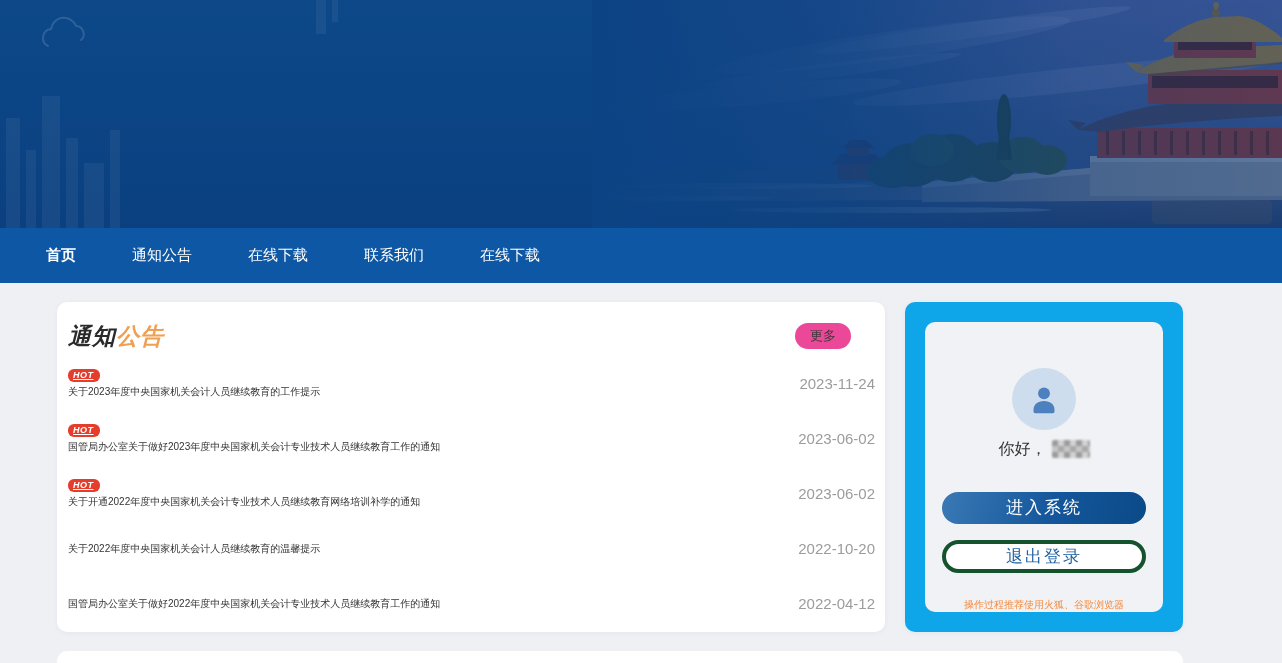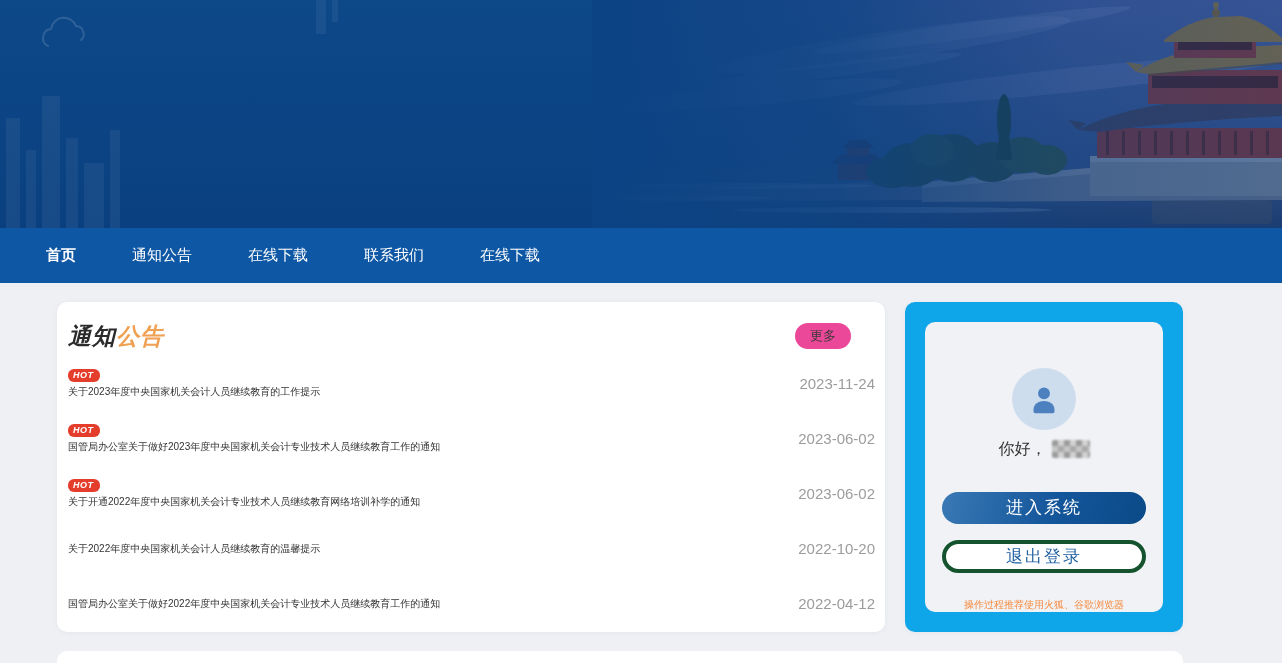--- a/index.html
+++ b/index.html
@@ -43,21 +43,21 @@
     margin-right:26px; height:26px; padding:0 15px; border:none; border-radius:13px;
     background:#ec4899; color:#3a3a3a; font-size:13px; cursor:pointer;
     font-family:inherit;
   }
   #notice-list { list-style:none; margin:2px 0 0; padding:0; }
   .notice-row { height:55px; display:flex; justify-content:space-between; align-items:center; }
   .row-left { display:flex; flex-direction:column; justify-content:center; }
   .hot-badge {
     width:fit-content; background:#e43d2c; color:#fff; font-size:9px; line-height:9px;
     font-weight:bold; font-style:italic; letter-spacing:.5px;
-    padding:2px 6px 2px 5px; border-radius:6px; margin-bottom:3px;
+    padding:2px 6px 2px 5px; border-radius:6px; margin-bottom:3px;text-decoration:underline;
   }
   .notice-title { color:#333; font-size:10px; text-decoration:none; cursor:pointer; }
   .notice-date { color:#9c9c9c; font-size:15px; padding-right:2px; }
 
   
   .user-card {
     width:278px; height:330px; background:#0ea5e9; border-radius:10px;
     padding:20px; box-shadow:0 1px 5px rgba(30,50,90,.05);
   }
   .user-inner {

